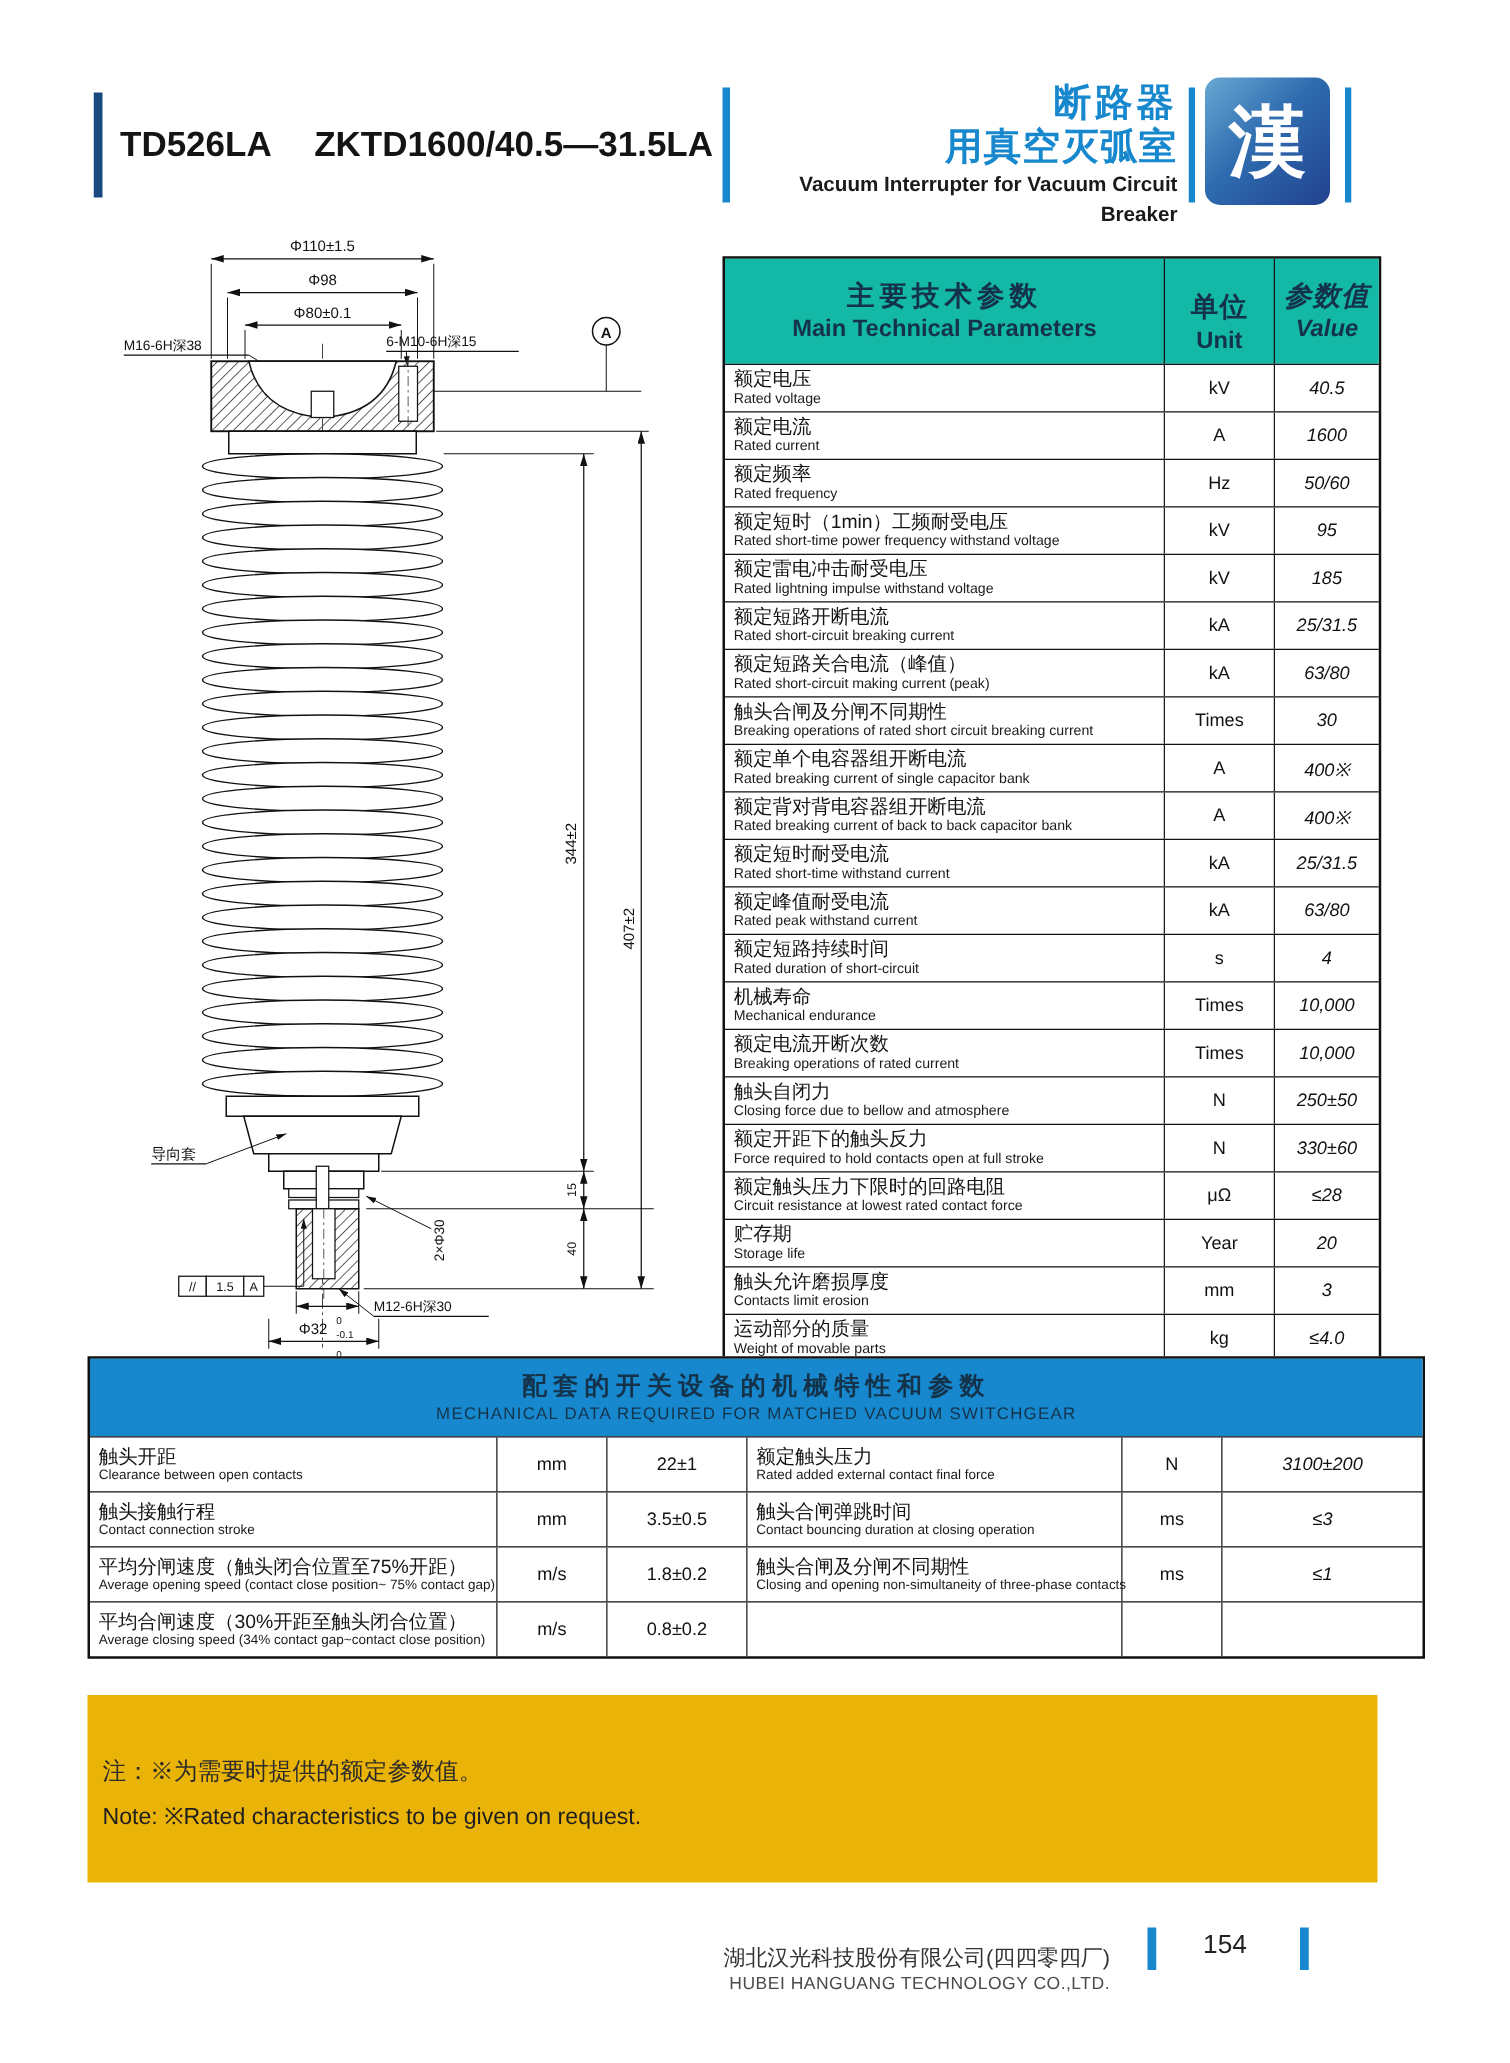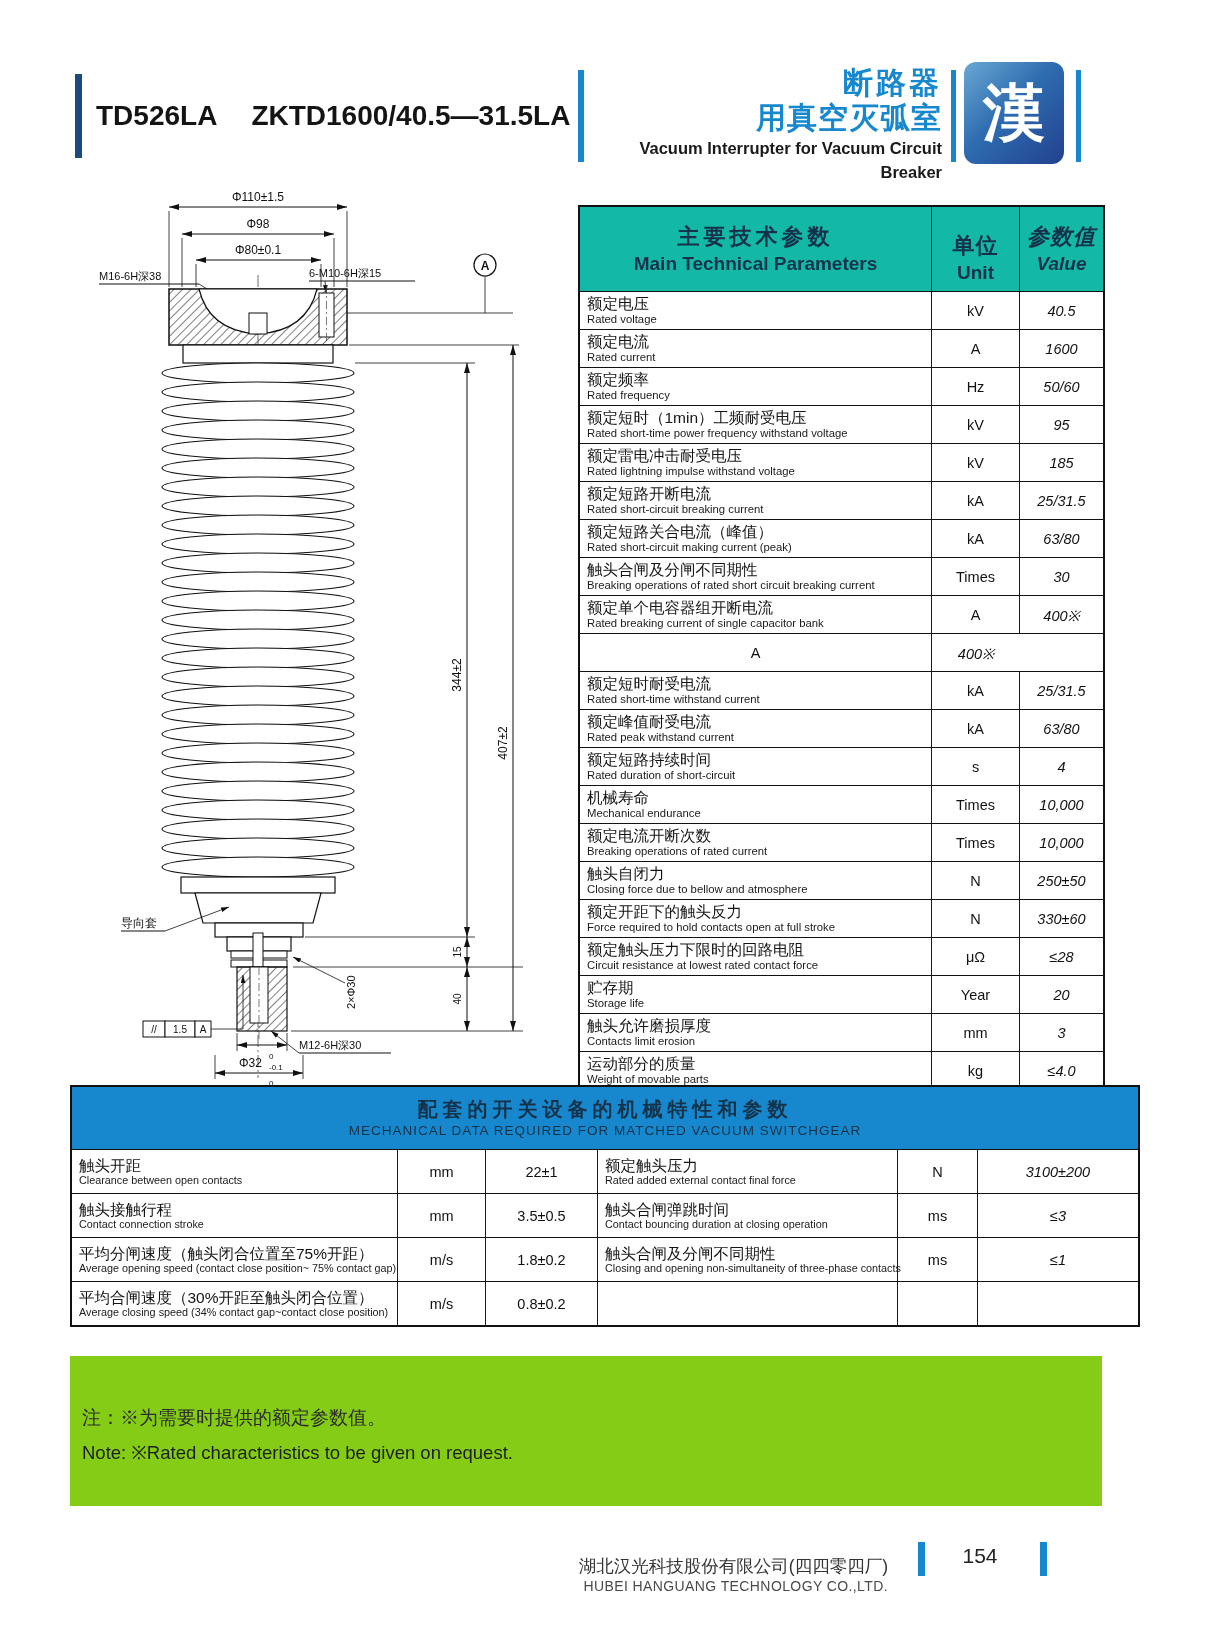--- a/index.html
+++ b/index.html
@@ -40,21 +40,21 @@
   .cn { font-size:15.5px; line-height:17.5px; color:#141414; }
   .en { font-size:11.3px; line-height:13px; color:#1a1a1a; }
   
   .bt { position:absolute; left:70px; top:1085px; width:1070px; border:2.5px solid #111; box-sizing:border-box; background:#fff; }
   .bt-head { height:62px; background:#1788ce; display:flex; flex-direction:column; justify-content:center; align-items:center; }
   .bt-head .cn1 { font-size:20px; font-weight:bold; letter-spacing:5px; color:#14334a; line-height:26px; }
   .bt-head .en1 { font-size:13.5px; color:#14334a; letter-spacing:1px; line-height:18px; }
   .bt-row { display:grid; grid-template-columns:326px 88px 112px 300px 80px 1fr; height:43px; border-top:1.5px solid #111; }
   .bt-row .en { font-size:10.8px; line-height:12px; white-space:nowrap; }
   
-  .note { position:absolute; left:70px; top:1356px; width:1032px; height:150px; background:#84cc16;
+  .note { position:absolute; left:70px; top:1356px; width:1032px; height:150px; background:#eab308;
     box-sizing:border-box; padding:44px 0 0 12px; }
   .note .ncn { font-size:19px; color:#2b2b2b; line-height:36px; }
   .note .nen { font-size:18.5px; color:#1f1f1f; line-height:34px; }
   
   .company { position:absolute; left:528px; top:1538px; width:360px; text-align:right;margin-top:17px; }
   .company .ccn { font-size:17.5px; color:#333; line-height:22px; }
   .company .cen { font-size:14px; color:#4a4a4a; line-height:18px; letter-spacing:0.4px; }
   .pageno { position:absolute; left:925px; top:1544px; width:110px; text-align:center; font-size:21px; color:#222; }
 </style>
 </head>
@@ -327,20 +327,24 @@
         <div class="mt-row">
           <div class="cell pc">
             <div class="cn">额定单个电容器组开断电流</div>
             <div class="en">Rated breaking current of single capacitor bank</div>
           </div>
           <div class="cell cc">A</div>
           <div class="cell cc">400※</div>
         </div>
 
         <div class="mt-row">
+          <div class="cell pc">
+            <div class="cn">额定背对背电容器组开断电流</div>
+            <div class="en">Rated breaking current of back to back capacitor bank</div>
+          </div>
           <div class="cell cc">A</div>
           <div class="cell cc">400※</div>
         </div>
 
         <div class="mt-row">
           <div class="cell pc">
             <div class="cn">额定短时耐受电流</div>
             <div class="en">Rated short-time withstand current</div>
           </div>
           <div class="cell cc">kA</div>

